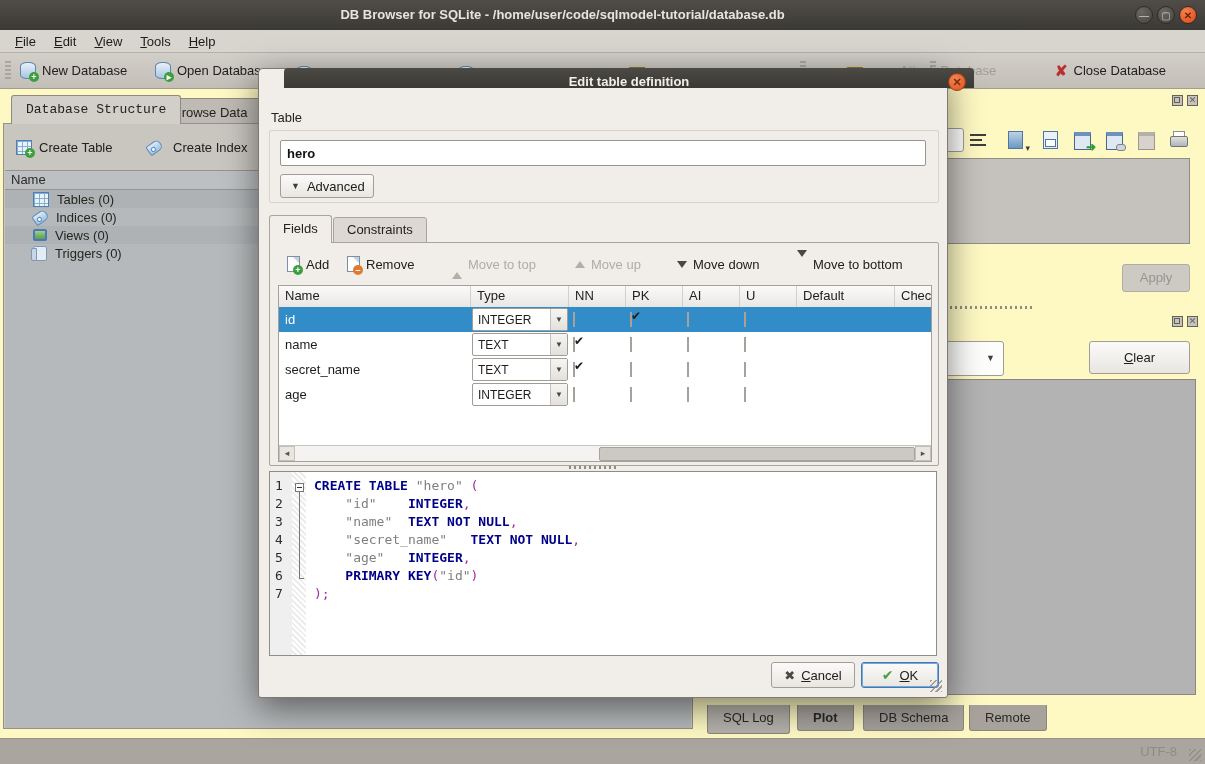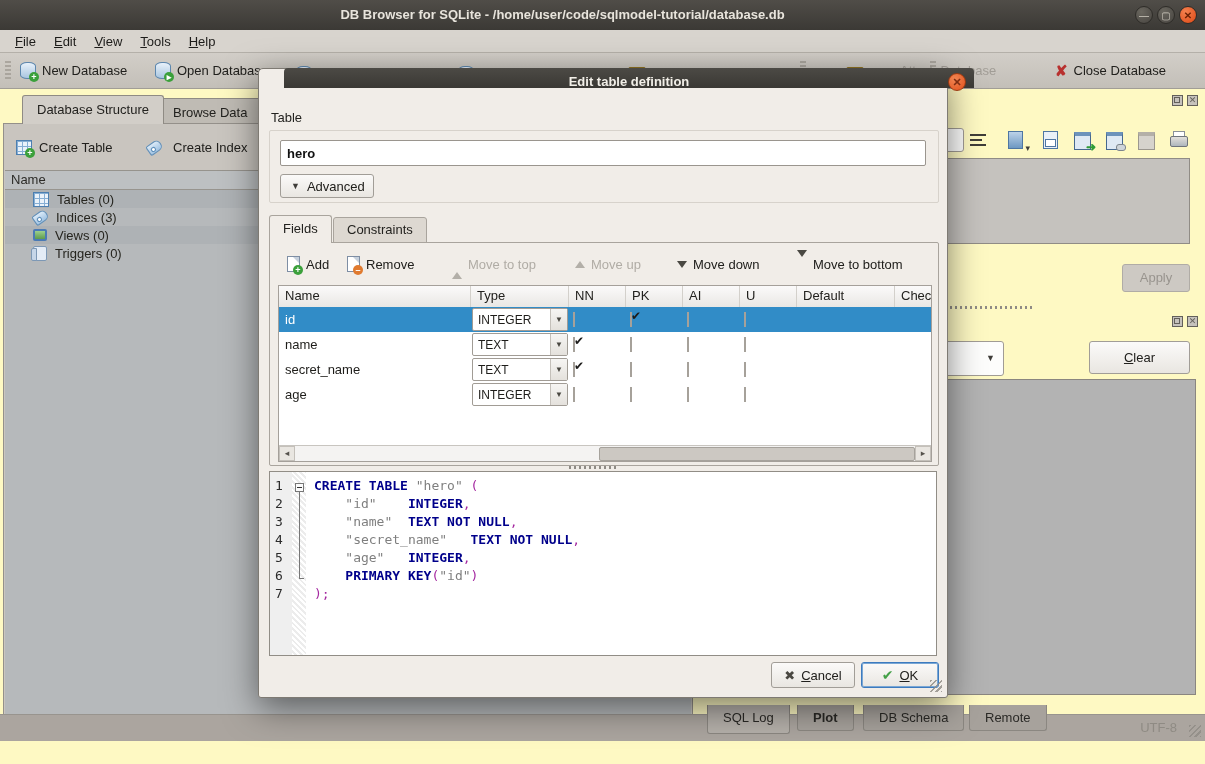--- a/index.html
+++ b/index.html
@@ -89,21 +89,21 @@
   .dockico{position:absolute;width:11px;height:11px;box-sizing:border-box;border:1.5px solid #63605a;
     color:#63605a;font-size:9px;line-height:8px;text-align:center;background:#c6c2bc;}
   .dockico.float::after{content:"";position:absolute;left:1px;top:1px;width:4px;height:4px;border:1px solid #63605a;}
   .dots-h{position:absolute;height:3px;background:repeating-linear-gradient(90deg,#8f8b85 0 2px,transparent 2px 5px);}
 
   
   .btab{position:absolute;box-sizing:border-box;border:1px solid #8b8781;border-top:none;
     border-radius:0 0 3px 3px;padding:0 15px;line-height:26px;color:#2a2926;}
   .btab.active{background:#b5b0aa;height:29px;top:705px;z-index:2;}
   .btab.inactive{background:#a7a29c;height:26px;top:705px;}
-  .statusbar{position:absolute;left:0;top:714px;width:1205px;height:26px;background:#aba59f;border-top:1px solid #98948e;}
+  .statusbar{position:absolute;left:0;top:738px;width:1205px;height:26px;background:#aba59f;border-top:1px solid #98948e;}
   .status-enc{position:absolute;right:28px;top:5px;color:#8f8b84;}
   .sizegrip{position:absolute;right:4px;bottom:4px;width:12px;height:12px;
     background:repeating-linear-gradient(135deg,#8f8b85 0 1.5px,transparent 1.5px 4px);opacity:.8;}
 
   
   .dialog{position:absolute;left:258px;top:68px;width:690px;height:630px;background:#f1ede8;
     border:1px solid #7e7a73;border-radius:5px 5px 3px 3px;box-sizing:border-box;
     box-shadow:0 10px 34px rgba(0,0,0,.5);z-index:10;}
   .dlg-titlebar{position:absolute;left:-1px;top:-1px;width:690px;height:20px;border-radius:4px 4px 0 0;
     background:linear-gradient(#4c4a45,#3a3834);margin-left:26px;}
@@ -230,21 +230,21 @@
     <span class="grip" style="left:930px;"></span>
     <span class="tbtn disabled" style="left:878px;">
       <span style="margin-left:22px;">Attach Database</span>
     </span>
     <span class="tbtn" style="left:1055px;">
       <span class="ic ic-x">✘</span>
       <span>Close Database</span>
     </span>
   </div>
 
-  <div class="maintab active" style="left:22px;">
+  <div class="maintab active" style="left:11px;font-family:Liberation Mono, monospace;">
     <span>Database Structure</span>
   </div>
   <div class="maintab inactive" style="left:158px;width:135px;">
     <span>Browse Data</span>
   </div>
   <span class="dockico float" style="left:1172px;top:95px;"></span>
   <span class="dockico" style="left:1187px;top:95px;">✕</span>
 
   <div class="pane">
     <span class="panebtn" style="left:12px;">
@@ -259,21 +259,21 @@
     </span>
     <div class="tree">
       <div class="tree-header">Name</div>
       <div id="treeRows">
           <div class="trow">
             <span class="ic ic-gridtbl"></span>
             <span>Tables (0)</span>
           </div>
           <div class="trow">
             <span class="ic ic-tag"></span>
-            <span>Indices (3)</span>
+            <span>Indices (0)</span>
           </div>
           <div class="trow">
             <span class="ic ic-view"></span>
             <span>Views (0)</span>
           </div>
           <div class="trow">
             <span class="ic ic-scroll"></span>
             <span>Triggers (0)</span>
           </div>
         </div>

